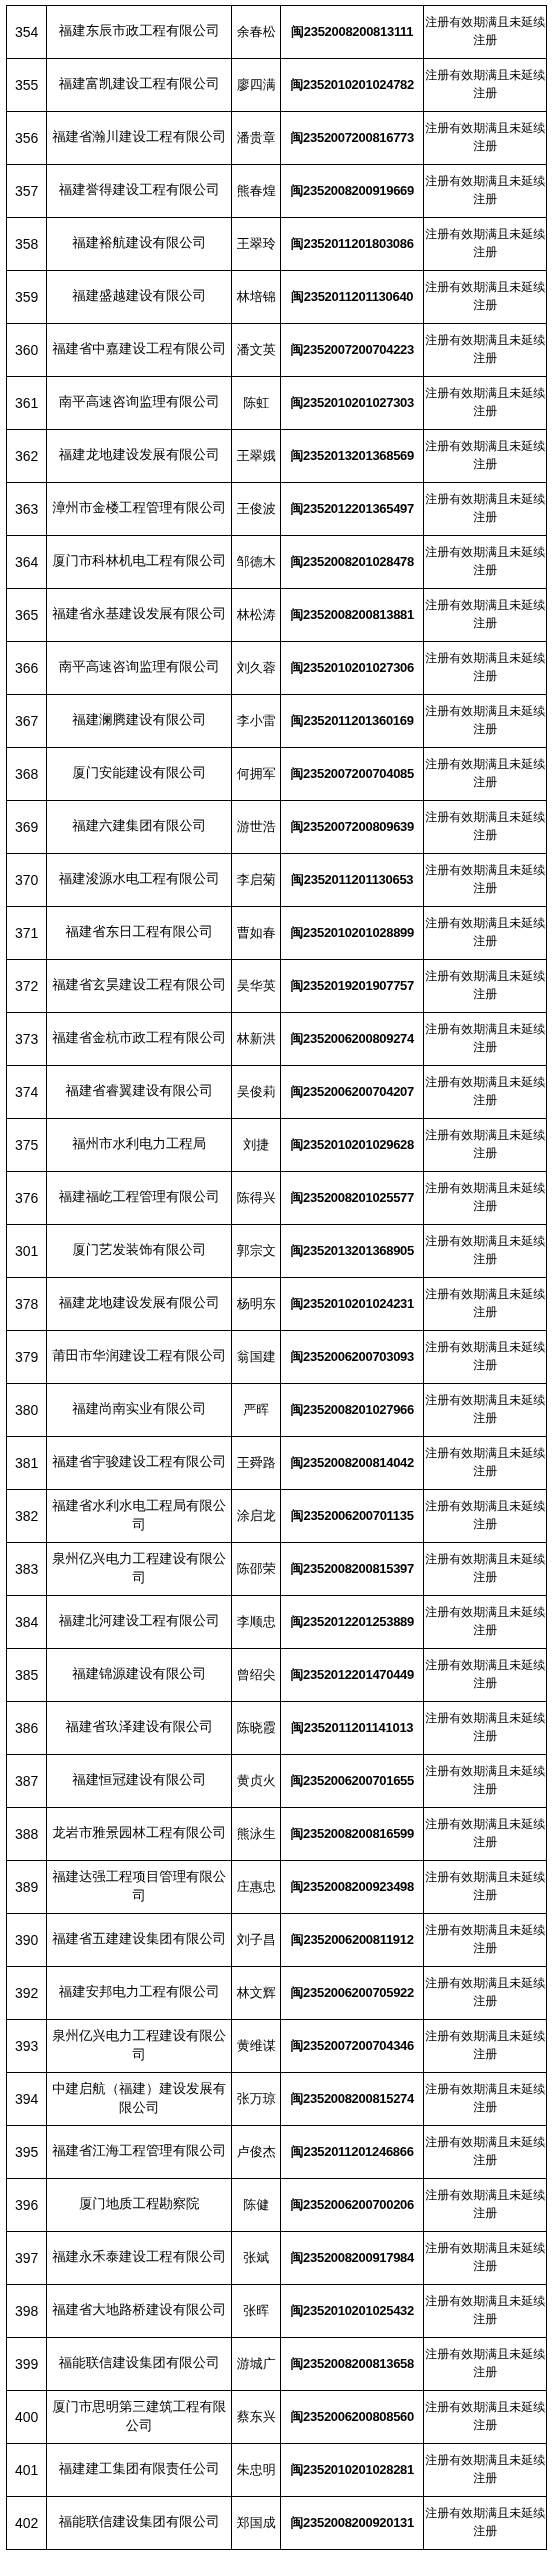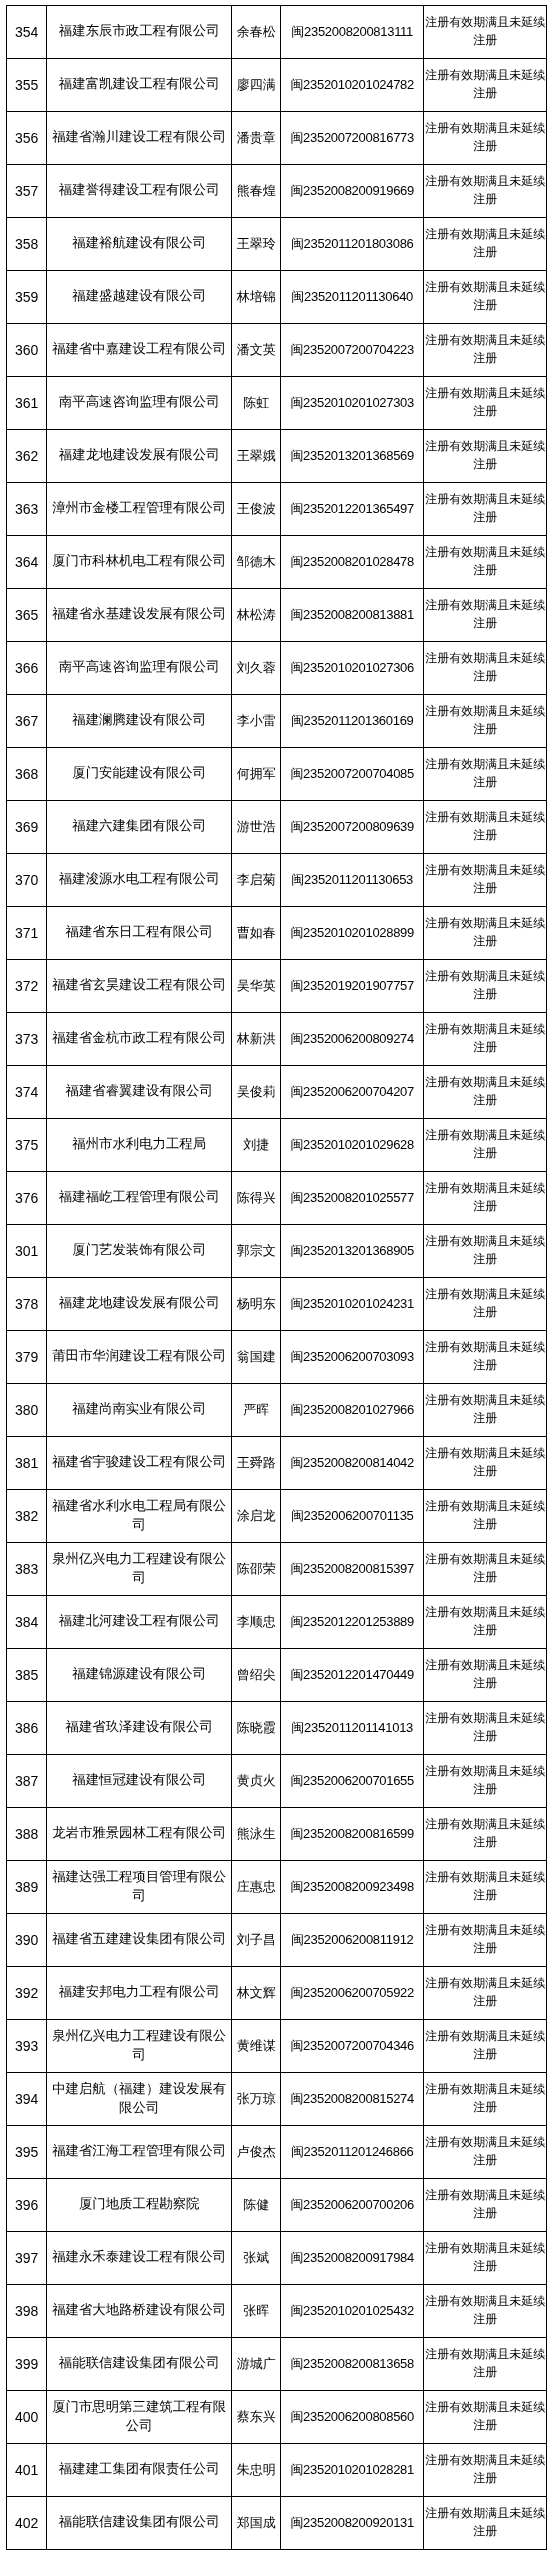--- a/index.html
+++ b/index.html
@@ -30,21 +30,21 @@
     border: 1px solid #000000;
     text-align: center;
     vertical-align: middle;
     overflow: hidden;
     word-break: break-all;
   }
   table.reg-table tr { height: 53px; }
   td.c-idx    { font-size: 14px; margin-top: 39px; }
   td.c-company{ font-size: 13.4px; padding: 0 3.1px; line-height: 18.5px; margin-top: 40px; }
   td.c-person { font-size: 13px; padding: 0 2.1px; }
-  td.c-regno  { font-size: 13px; letter-spacing: -0.3px; }
+  td.c-regno  { font-size: 13px; letter-spacing: -0.3px; font-weight: bold; }
   td.c-status { font-size: 12px; padding: 0 1px; line-height: 17.5px; }
 </style>
 </head>
 <body>
 
 <div class="page">
   <table class="reg-table">
     <colgroup>
       <col style="width:40px">
       <col style="width:185px">

